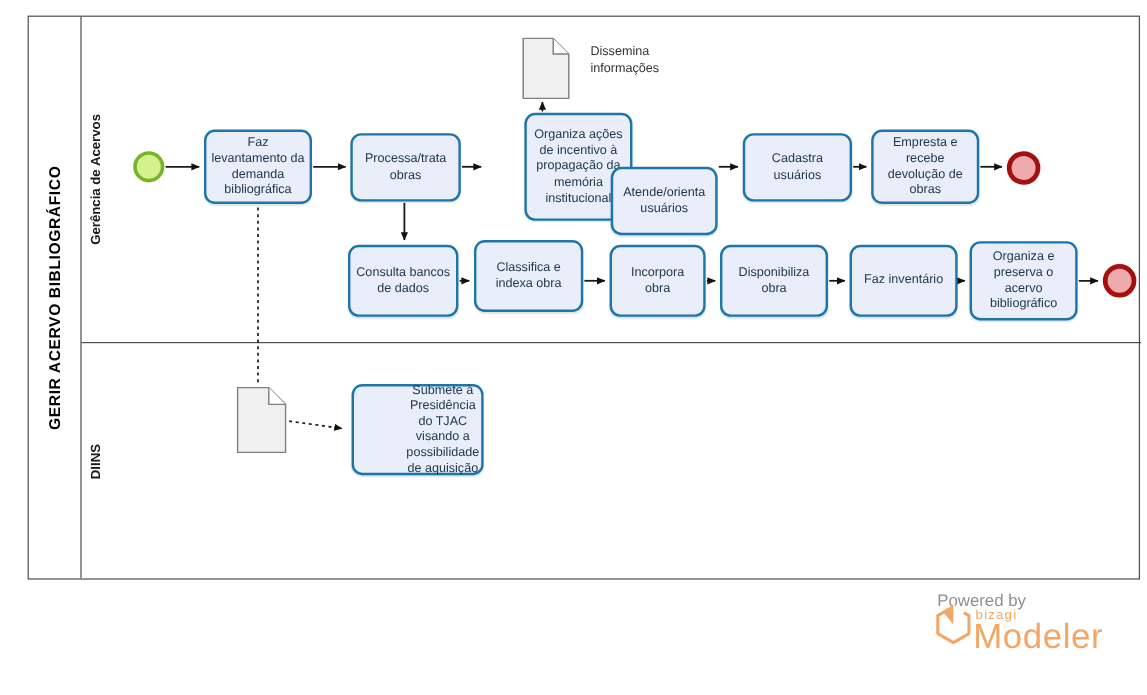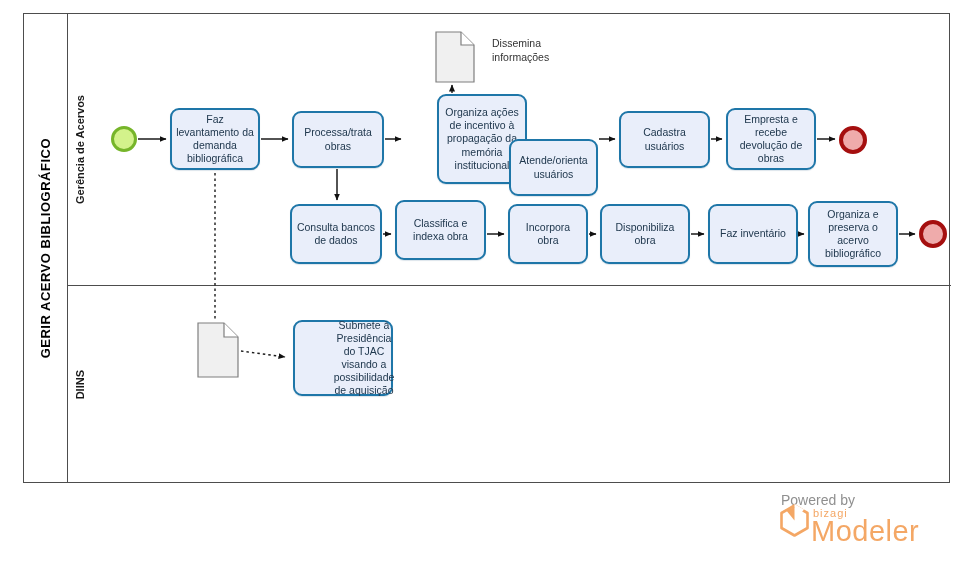--- a/index.html
+++ b/index.html
@@ -222,21 +222,21 @@
   <div class="node task" style="left:600px; top:204px; width:90px; height:60px;">
     <span>Disponibiliza obra</span>
   </div>
   <div class="node task" style="left:708px; top:204px; width:90px; height:60px;">
     <span>Faz inventário</span>
   </div>
   <div class="node task" style="left:808px; top:201px; width:90px; height:66px;">
     <span>Organiza e preserva o acervo bibliográfico</span>
   </div>
 
-  <div class="node task" style="left:293px; top:320px; width:100px; height:76px; border-width:2.5px;padding-left:46px;">
+  <div class="node task" style="left:293px; top:320px; width:110px; height:76px; border-width:2.5px;padding-left:46px;">
     <span>Submete à Presidência do TJAC visando a possibilidade de aquisição</span>
   </div>
 
   <div class="node" style="left:435px; top:31px;">
     <svg width="40" height="52" viewBox="0 0 40 52">
       <path d="M1,1 H26 L39,14 V51 H1 Z" fill="#f0f0f0" stroke="#7f7f7f" stroke-width="1.2"></path>
       <path d="M26,1 V14 H39" fill="#ffffff" stroke="#7f7f7f" stroke-width="1.2"></path>
     </svg>
   </div>
   <div class="doc-label" style="left:492px; top:37px; width:80px;">Dissemina informações</div>

